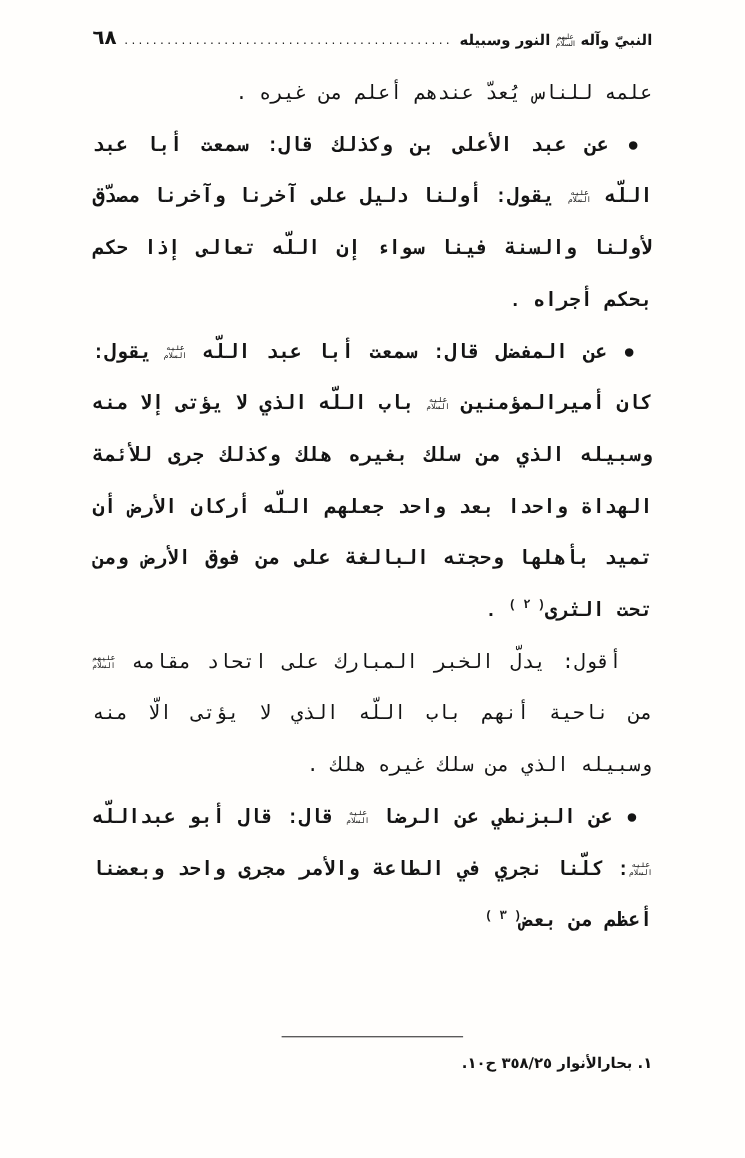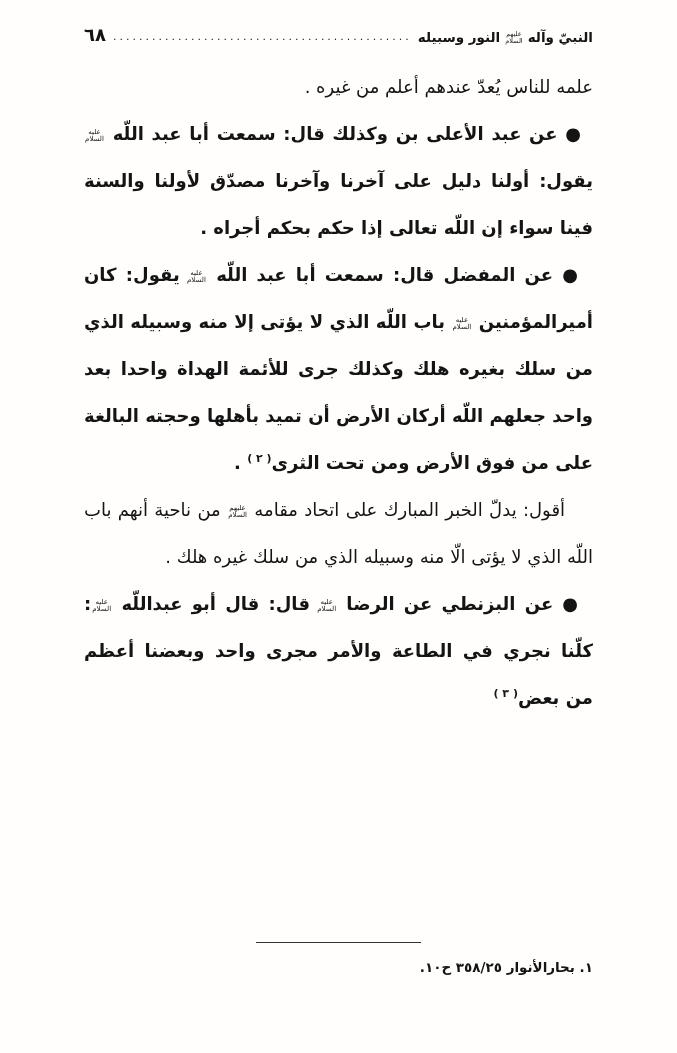--- a/index.html
+++ b/index.html
@@ -43,21 +43,21 @@
 
   
   .body-text {
     margin-top: 18px;
     font-size: 18px;
     line-height: 47px;
     text-align: justify;
     height: 842px;
     overflow: hidden;
   }
-  .para { margin: 0; }
+  .para { margin: 0; font-family: Liberation Mono, monospace; }
   .para.hadith { font-weight: bold; text-indent: 12px; }
   .para.commentary { font-weight: normal; text-indent: 28px; }
   .para.normal { font-weight: normal; text-indent: 0; }
 
   sup.fnref {
     font-size: 11px;
     line-height: 0;
     vertical-align: 7px;
     letter-spacing: -0.5px;
     font-weight: bold;

